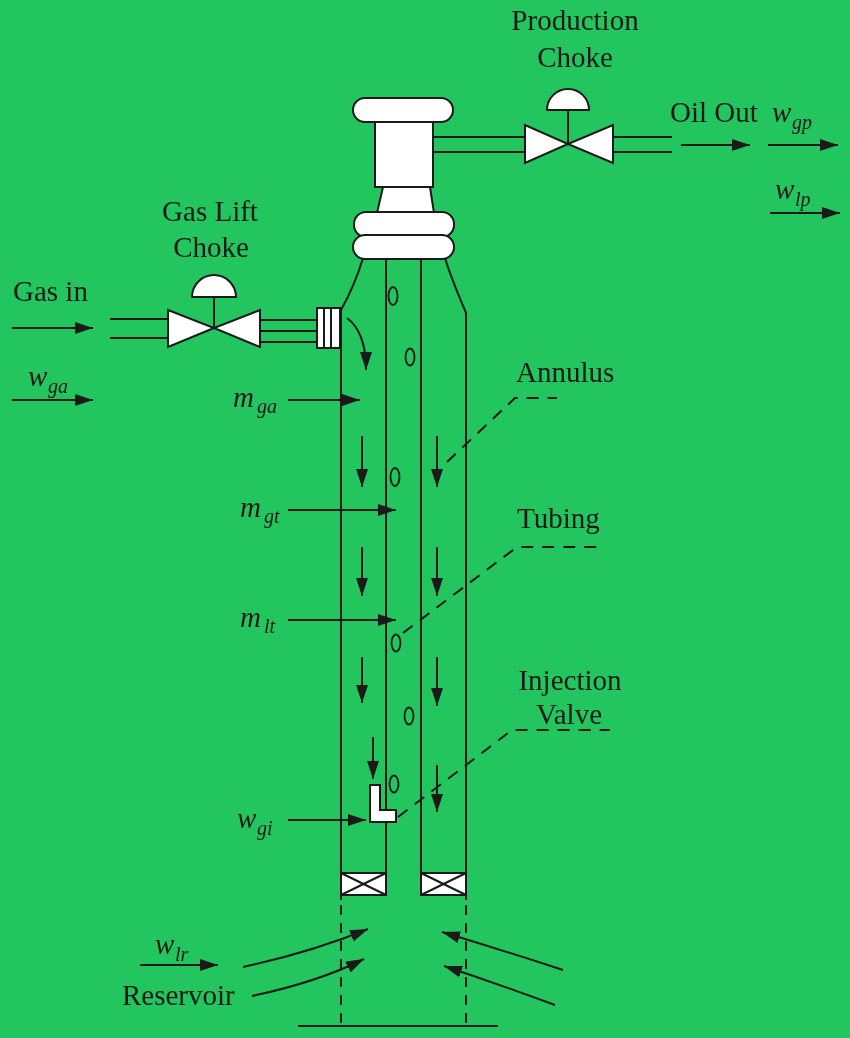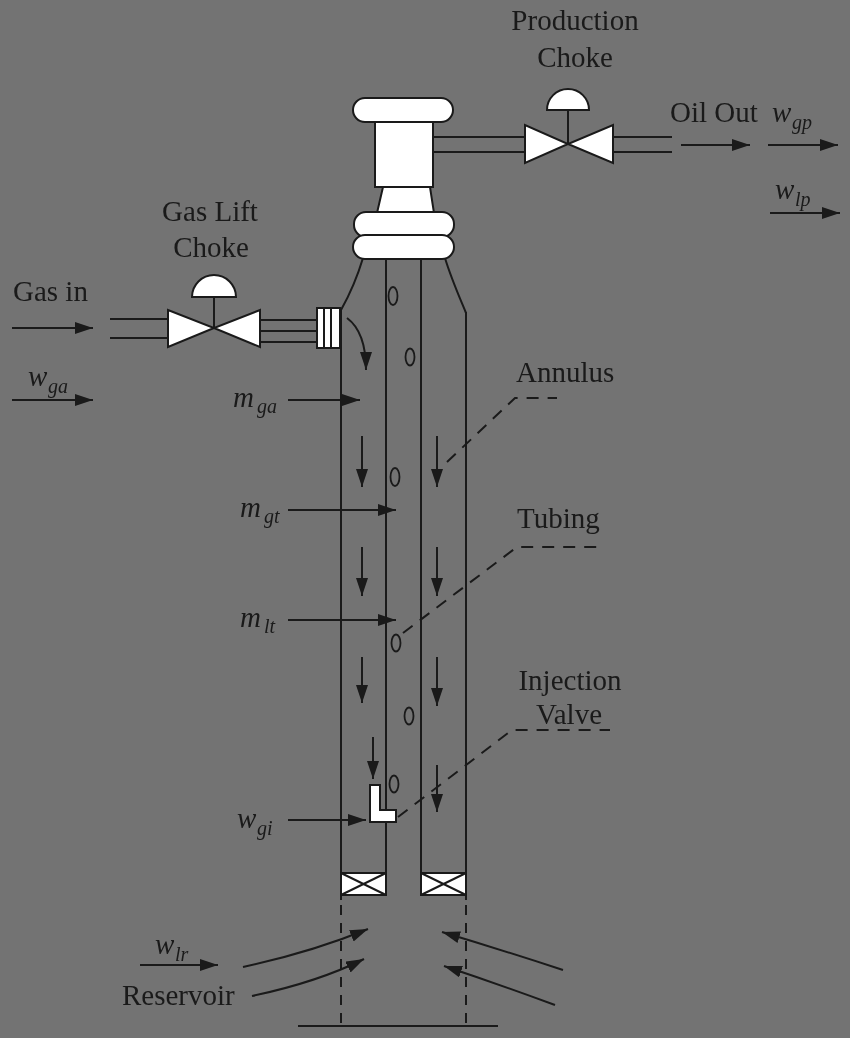--- a/index.html
+++ b/index.html
@@ -1,16 +1,16 @@
 <!DOCTYPE html>
 <html><head>
 <meta charset="utf-8">
 <style>
   html,body{margin:0;padding:0;background:#ffffff;}
-  .stage{position:relative;width:850px;height:1038px;background:#737373;overflow:hidden;}
+  .stage{position:relative;width:850px;height:1038px;background:#22c55e;overflow:hidden;}
   svg{display:block;}
   .ln{stroke:#1a1a1a;stroke-width:2;fill:none;}
   .lnw{stroke:#1a1a1a;stroke-width:2;fill:#ffffff;}
   .thin{stroke:#1a1a1a;stroke-width:1.8;fill:none;}
   .dashw{stroke:#1a1a1a;stroke-width:2;fill:none;stroke-dasharray:10 8;}
   .dashl{stroke:#1a1a1a;stroke-width:2;fill:none;stroke-dasharray:12 9;}
   text{font-family:"Liberation Serif","DejaVu Serif",serif;fill:#1a1a1a;}
   .lbl{font-size:29px;}
   .mid{text-anchor:middle;}
   .math{font-size:29px;font-style:italic;}

